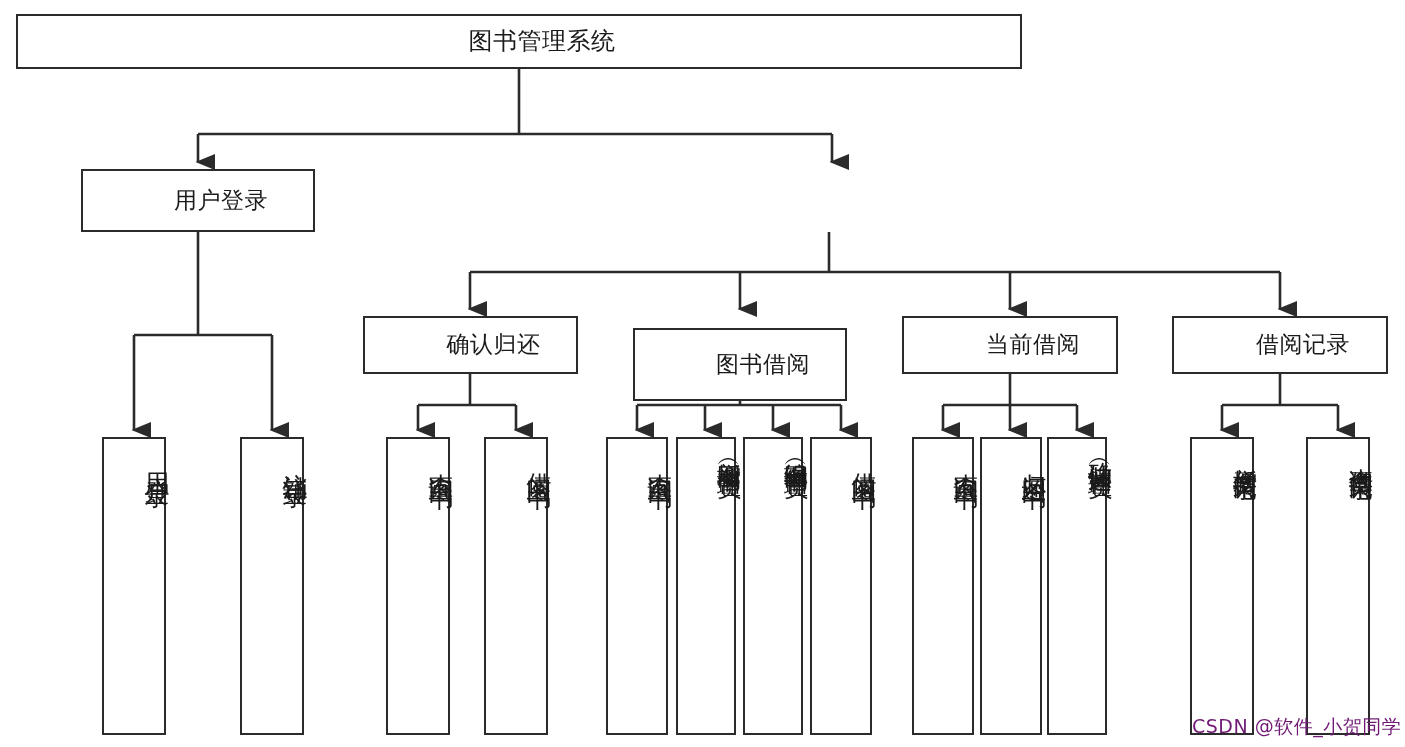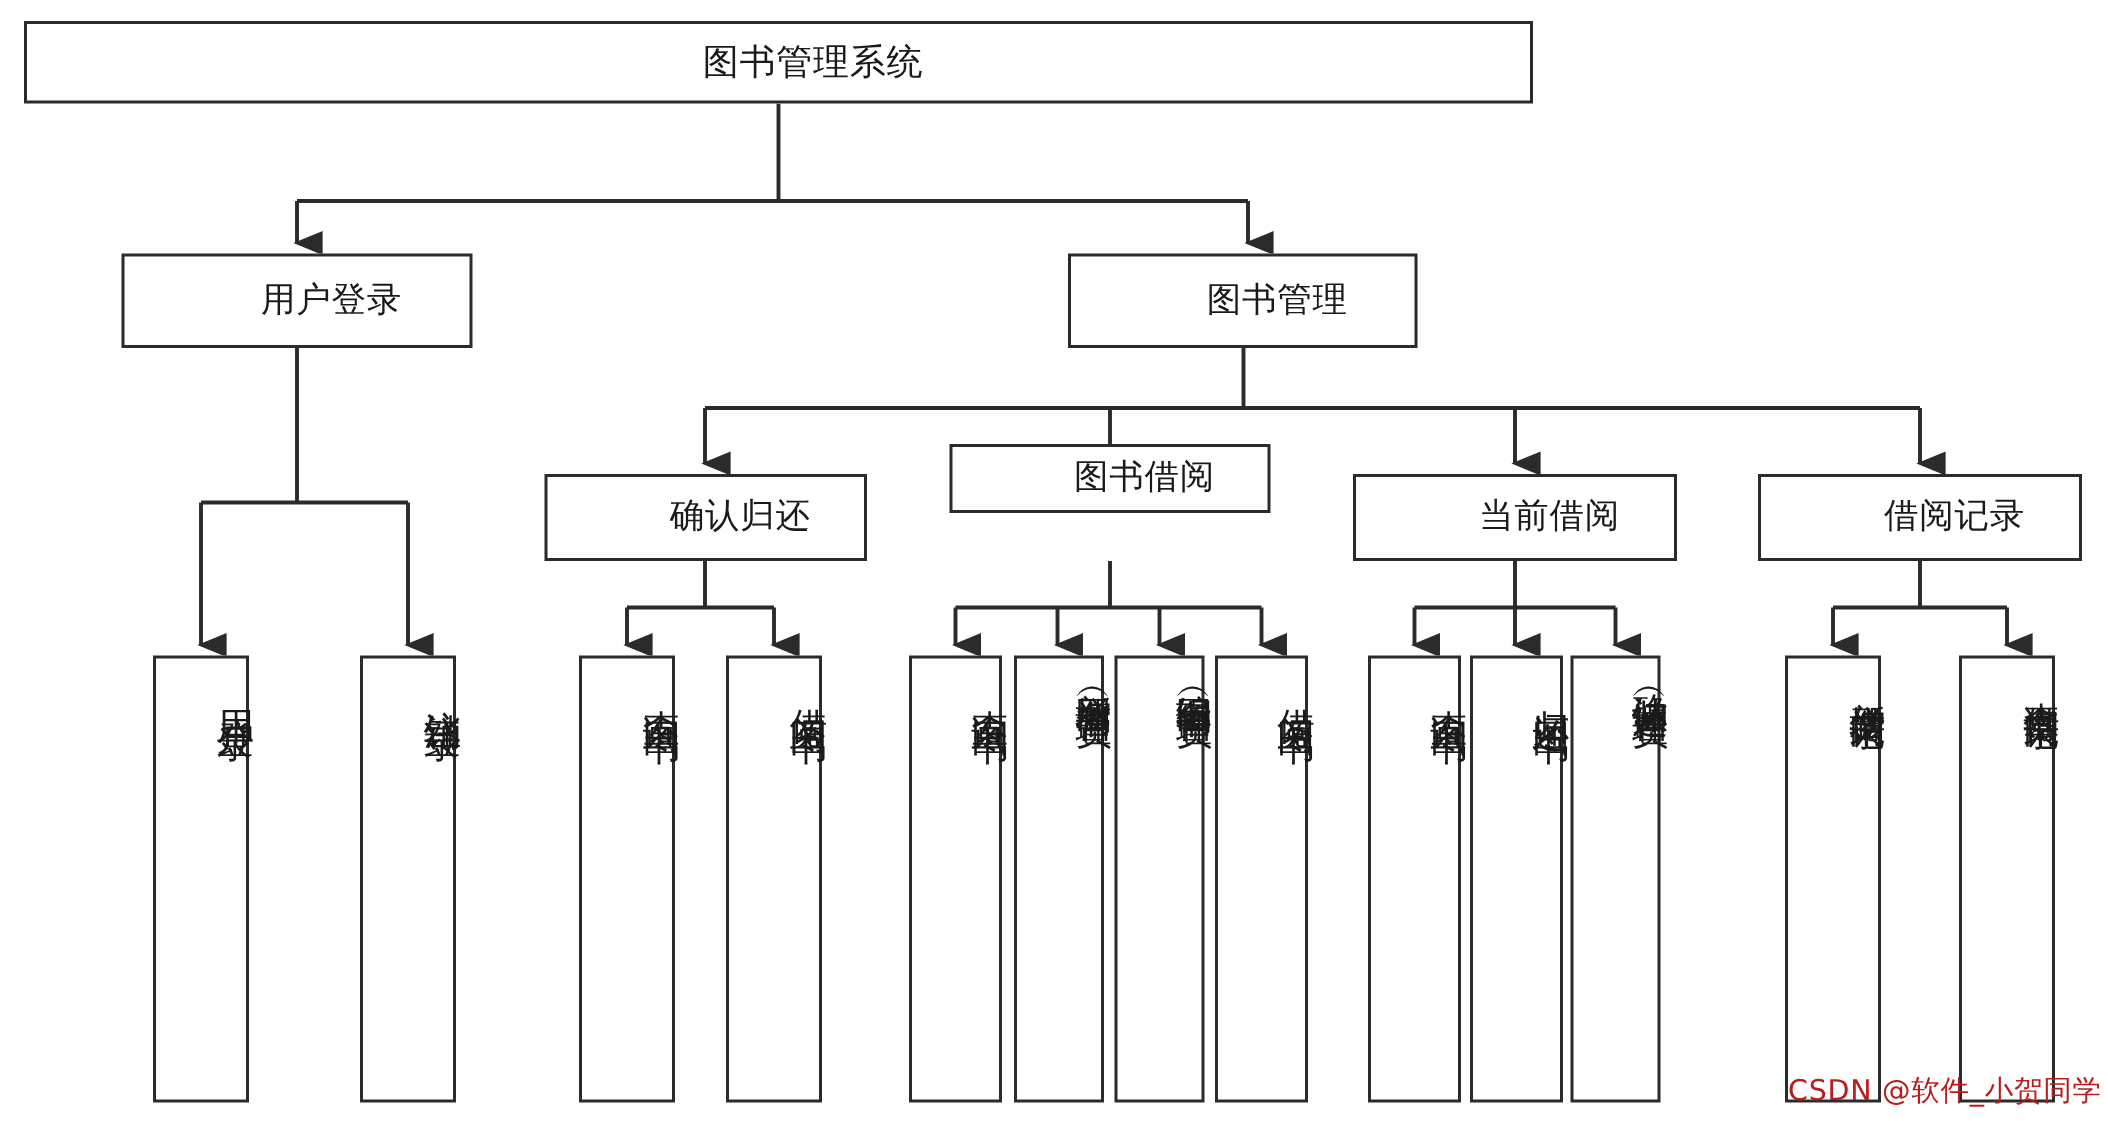--- a/index.html
+++ b/index.html
@@ -58,21 +58,21 @@
     letter-spacing:4px;
     white-space:nowrap;
   }
   .node.vert.tall .label{
     font-size:24px;
     letter-spacing:2px;
   }
   .watermark{
     position:absolute;
     font-size:19px;
-    color:#b91c1c;
+    color:#701a75;
     white-space:nowrap;
     letter-spacing:0.5px;
   }
 </style>
 </head>
 <body>
 
 <div id="canvas">
 
   <svg id="edges" viewBox="0 0 1405 747" width="1405" height="747" xmlns="http://www.w3.org/2000/svg">
@@ -125,28 +125,25 @@
     </g>
   </svg>
 
   <div class="node horiz root" style="left:16px;top:14px;width:1006px;height:55px;">
     <span class="label">图书管理系统</span>
   </div>
 
   <div class="node horiz" style="left:81px;top:169px;width:234px;height:63px;">
     <span class="label">用户登录</span>
   </div>
-  <div class="node horiz" style="left:712px;top:169px;width:233px;height:63px;">
-    <span class="label">图书管理</span>
-  </div>
 
   <div class="node horiz" style="left:363px;top:316px;width:215px;height:58px;">
     <span class="label">确认归还</span>
   </div>
-  <div class="node horiz" style="left:633px;top:296px;width:214px;height:46px;">
+  <div class="node horiz" style="left:633px;top:328px;width:214px;height:73px;">
     <span class="label">图书借阅</span>
   </div>
   <div class="node horiz" style="left:902px;top:316px;width:216px;height:58px;align-items:center;">
     <span class="label">当前借阅</span>
   </div>
   <div class="node horiz" style="left:1172px;top:316px;width:216px;height:58px;align-items:center;">
     <span class="label">借阅记录</span>
   </div>
 
   <div class="node vert" style="left:102px;top:437px;width:64px;height:298px;">

